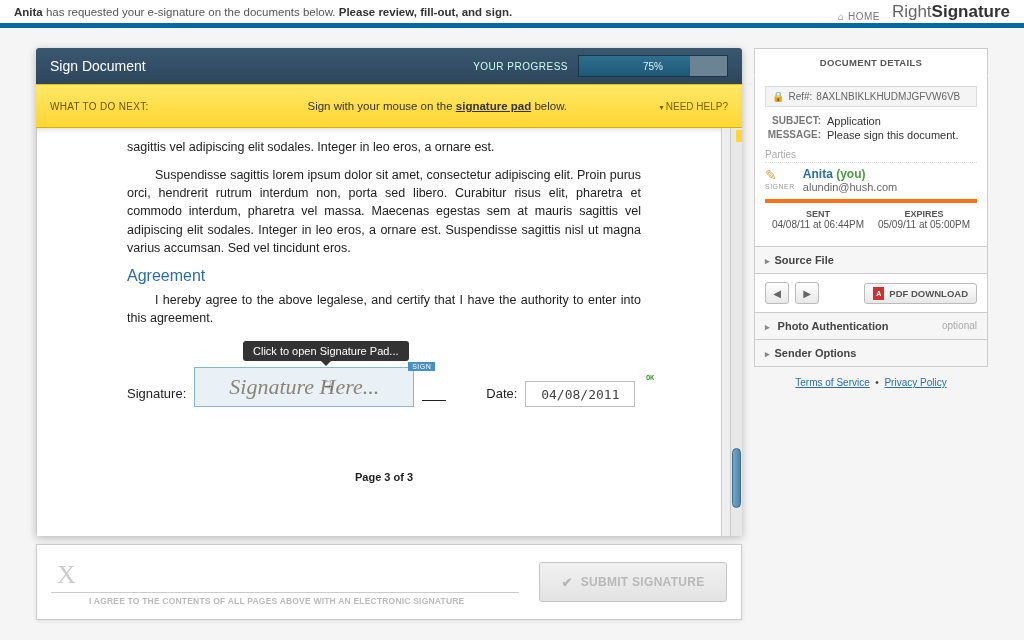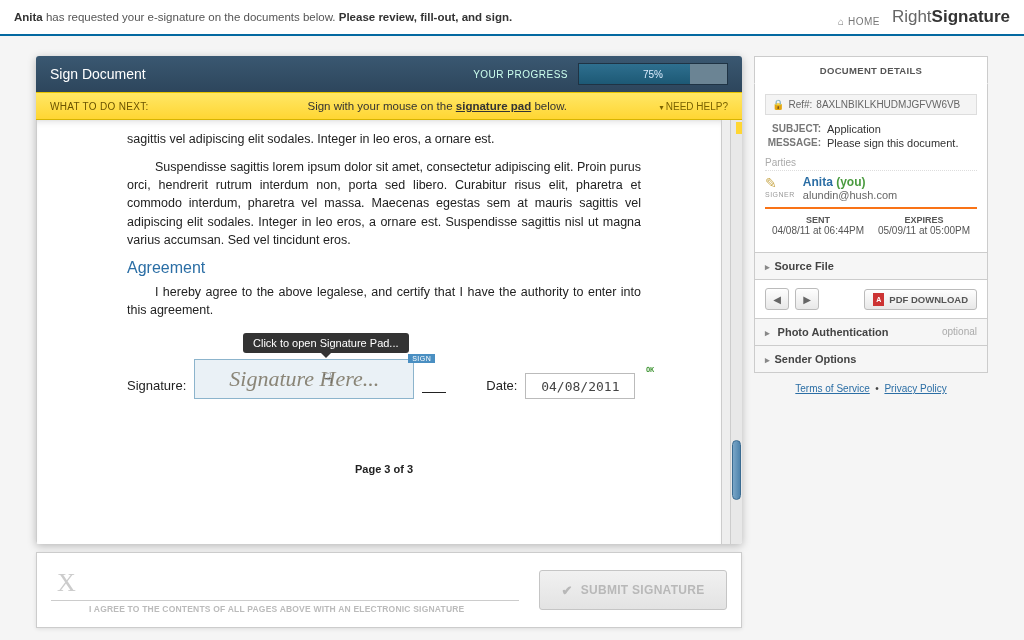--- a/index.html
+++ b/index.html
@@ -6,23 +6,23 @@
   body {
     font-family: "Helvetica Neue", Arial, sans-serif;
     background: #f5f5f5;
     width: 1024px;
     height: 640px;
     overflow: hidden;
     font-size: 12px;
     color: #444;
   }
   .topbar {
-    height: 36px;
-    background: #fff;
-    border-bottom: 2px solid #0369a1;
+    height: 28px;
+    background: #fff;
+    border-bottom: 5px solid #0369a1;
     display: flex;
     align-items: center;
     padding: 0 14px;
     justify-content: space-between;
   }
   .topbar .msg { color: #555; font-size: 11.5px; }
   .topbar .msg b { color: #333; }
   .topbar .right { display: flex; align-items: flex-end; gap: 12px; }
   .topbar .home { font-size: 10px; color: #777; text-transform: uppercase; letter-spacing: .5px; cursor: pointer; }
   .logo { font-size: 17px; color: #666; }
@@ -70,21 +70,21 @@
     position: absolute; left: 0; top: 0; bottom: 0;
     width: 75%;
     background: linear-gradient(#2e6f8f, #1d5975);
   }
   .progress-txt {
     position: absolute; width: 100%; text-align: center;
     font-size: 10px; color: #def; z-index: 1;
   }
 
   .hintbar {
-    height: 28px;
+    height: 44px;
     background: linear-gradient(#ffe766, #ffd633);
     border-top: 1px solid #e8c400;
     border-bottom: 1px solid #d7b400;
     display: flex;
     align-items: center;
     padding: 0 14px;
     font-size: 11.5px;
     color: #4a3a00;
   }
   .hintbar .todo { font-size: 10px; letter-spacing: .3px; color: #6a5300; width: 165px; }
@@ -298,21 +298,21 @@
     text-align:center;
     color: #c9a94e;
     font-size: 14px;
   }
   .signer-lbl { font-size: 7px; color: #999; letter-spacing: .5px; display:block; text-align:center; }
   .party .info .name { color: #2b6ea5; font-weight: 600; font-size: 12px; }
   .party .info .you { color: #4a9b3f; font-weight: 600; }
   .party .info .email { color: #666; font-size: 11px; }
   .datescols {
     display: flex;
-    border-top: 2px solid #f97316;
+    border-top: 4px solid #f97316;
     padding: 6px 0;
     margin-top: 4px;
   }
   .datescols > div { flex: 1; text-align: center; }
   .datescols .h { font-size: 9px; font-weight: 700; color: #555; }
   .datescols .v { font-size: 10px; color: #555; }
 
   .accordion {
     border: 1px solid #ccc;
     border-top: none;

